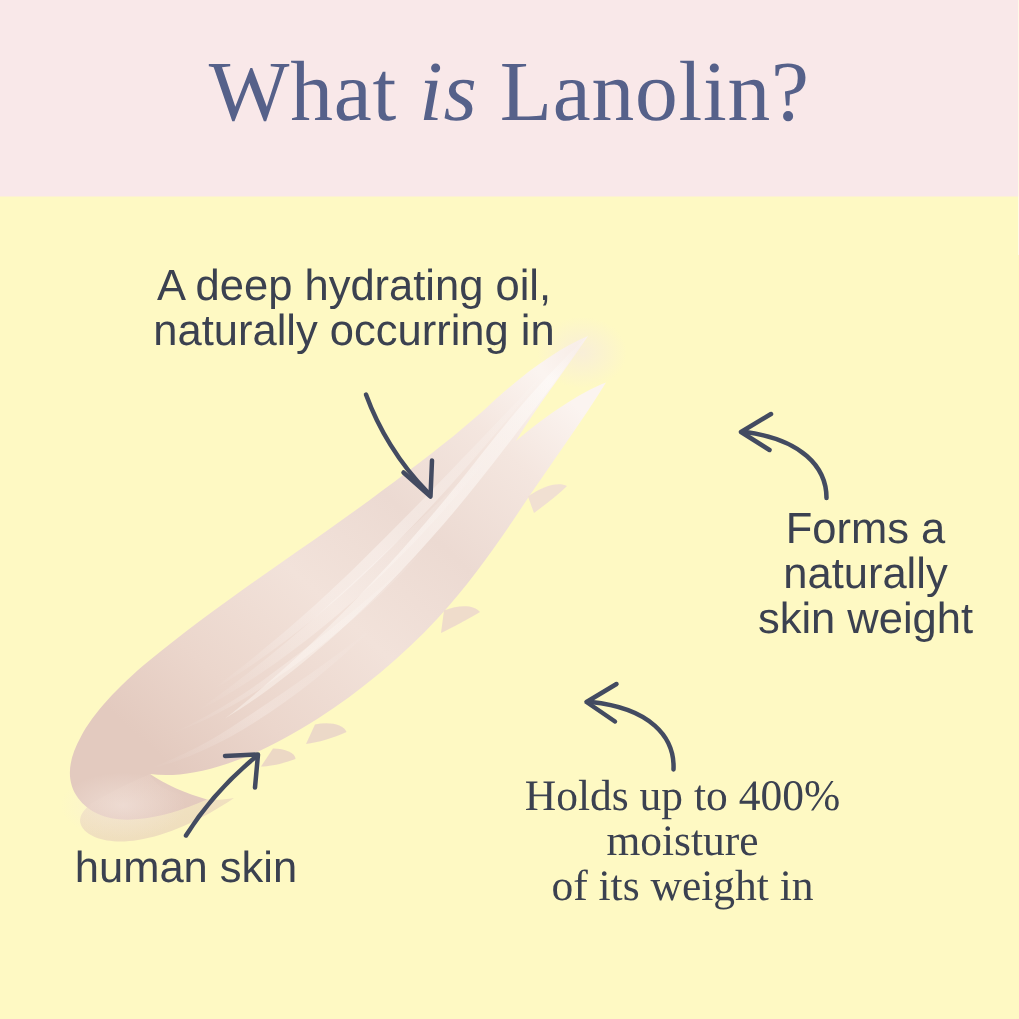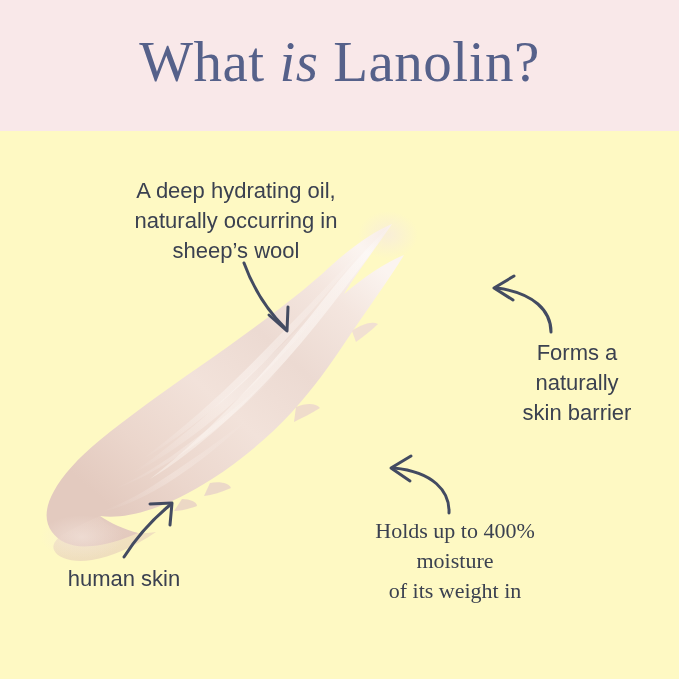--- a/index.html
+++ b/index.html
@@ -53,21 +53,21 @@
     height: 548px;
   }
   .swatch-layer svg {
     display: block;
   }
 
   
   .callout {
     position: absolute;
     color: #3b4150;
-    font-size: 22px;
+    font-size: 29px;
     line-height: 30px;
     text-align: center;
     white-space: nowrap;
   }
   .callout .line { display: block; }
 
   .callout-oil      { left: 80px;  top: 176px; width: 312px; }
   .callout-barrier  { left: 497px; top: 338px; width: 160px; }
   .callout-holds    { left: 320px; top: 516px; width: 270px; font-family: Liberation Serif, serif; }
   .callout-mimics   { left: 18px;  top: 564px; width: 212px; }
@@ -173,27 +173,26 @@
         <ellipse cx="388" cy="104" rx="30" ry="24" fill="url(#softTip)" opacity="0.7"></ellipse>
 
         <ellipse cx="82" cy="406" rx="42" ry="22" fill="url(#softTip)" opacity="0.55"></ellipse>
       </g>
     </svg>
   </div>
 
   <div class="callout callout-oil">
     <span class="line">A deep hydrating oil,</span>
     <span class="line">naturally occurring in</span>
-    <span class="line">sheep’s wool</span>
   </div>
 
   <div class="callout callout-barrier">
     <span class="line">Forms a</span>
     <span class="line">naturally</span>
-    <span class="line">skin barrier</span>
+    <span class="line">skin weight</span>
   </div>
 
   <div class="callout callout-holds">
     <span class="line">Holds up to 400%</span>
     <span class="line">moisture</span>
     <span class="line">of its weight in</span>
   </div>
 
   <div class="callout callout-mimics">
     <span class="line">human skin</span>

